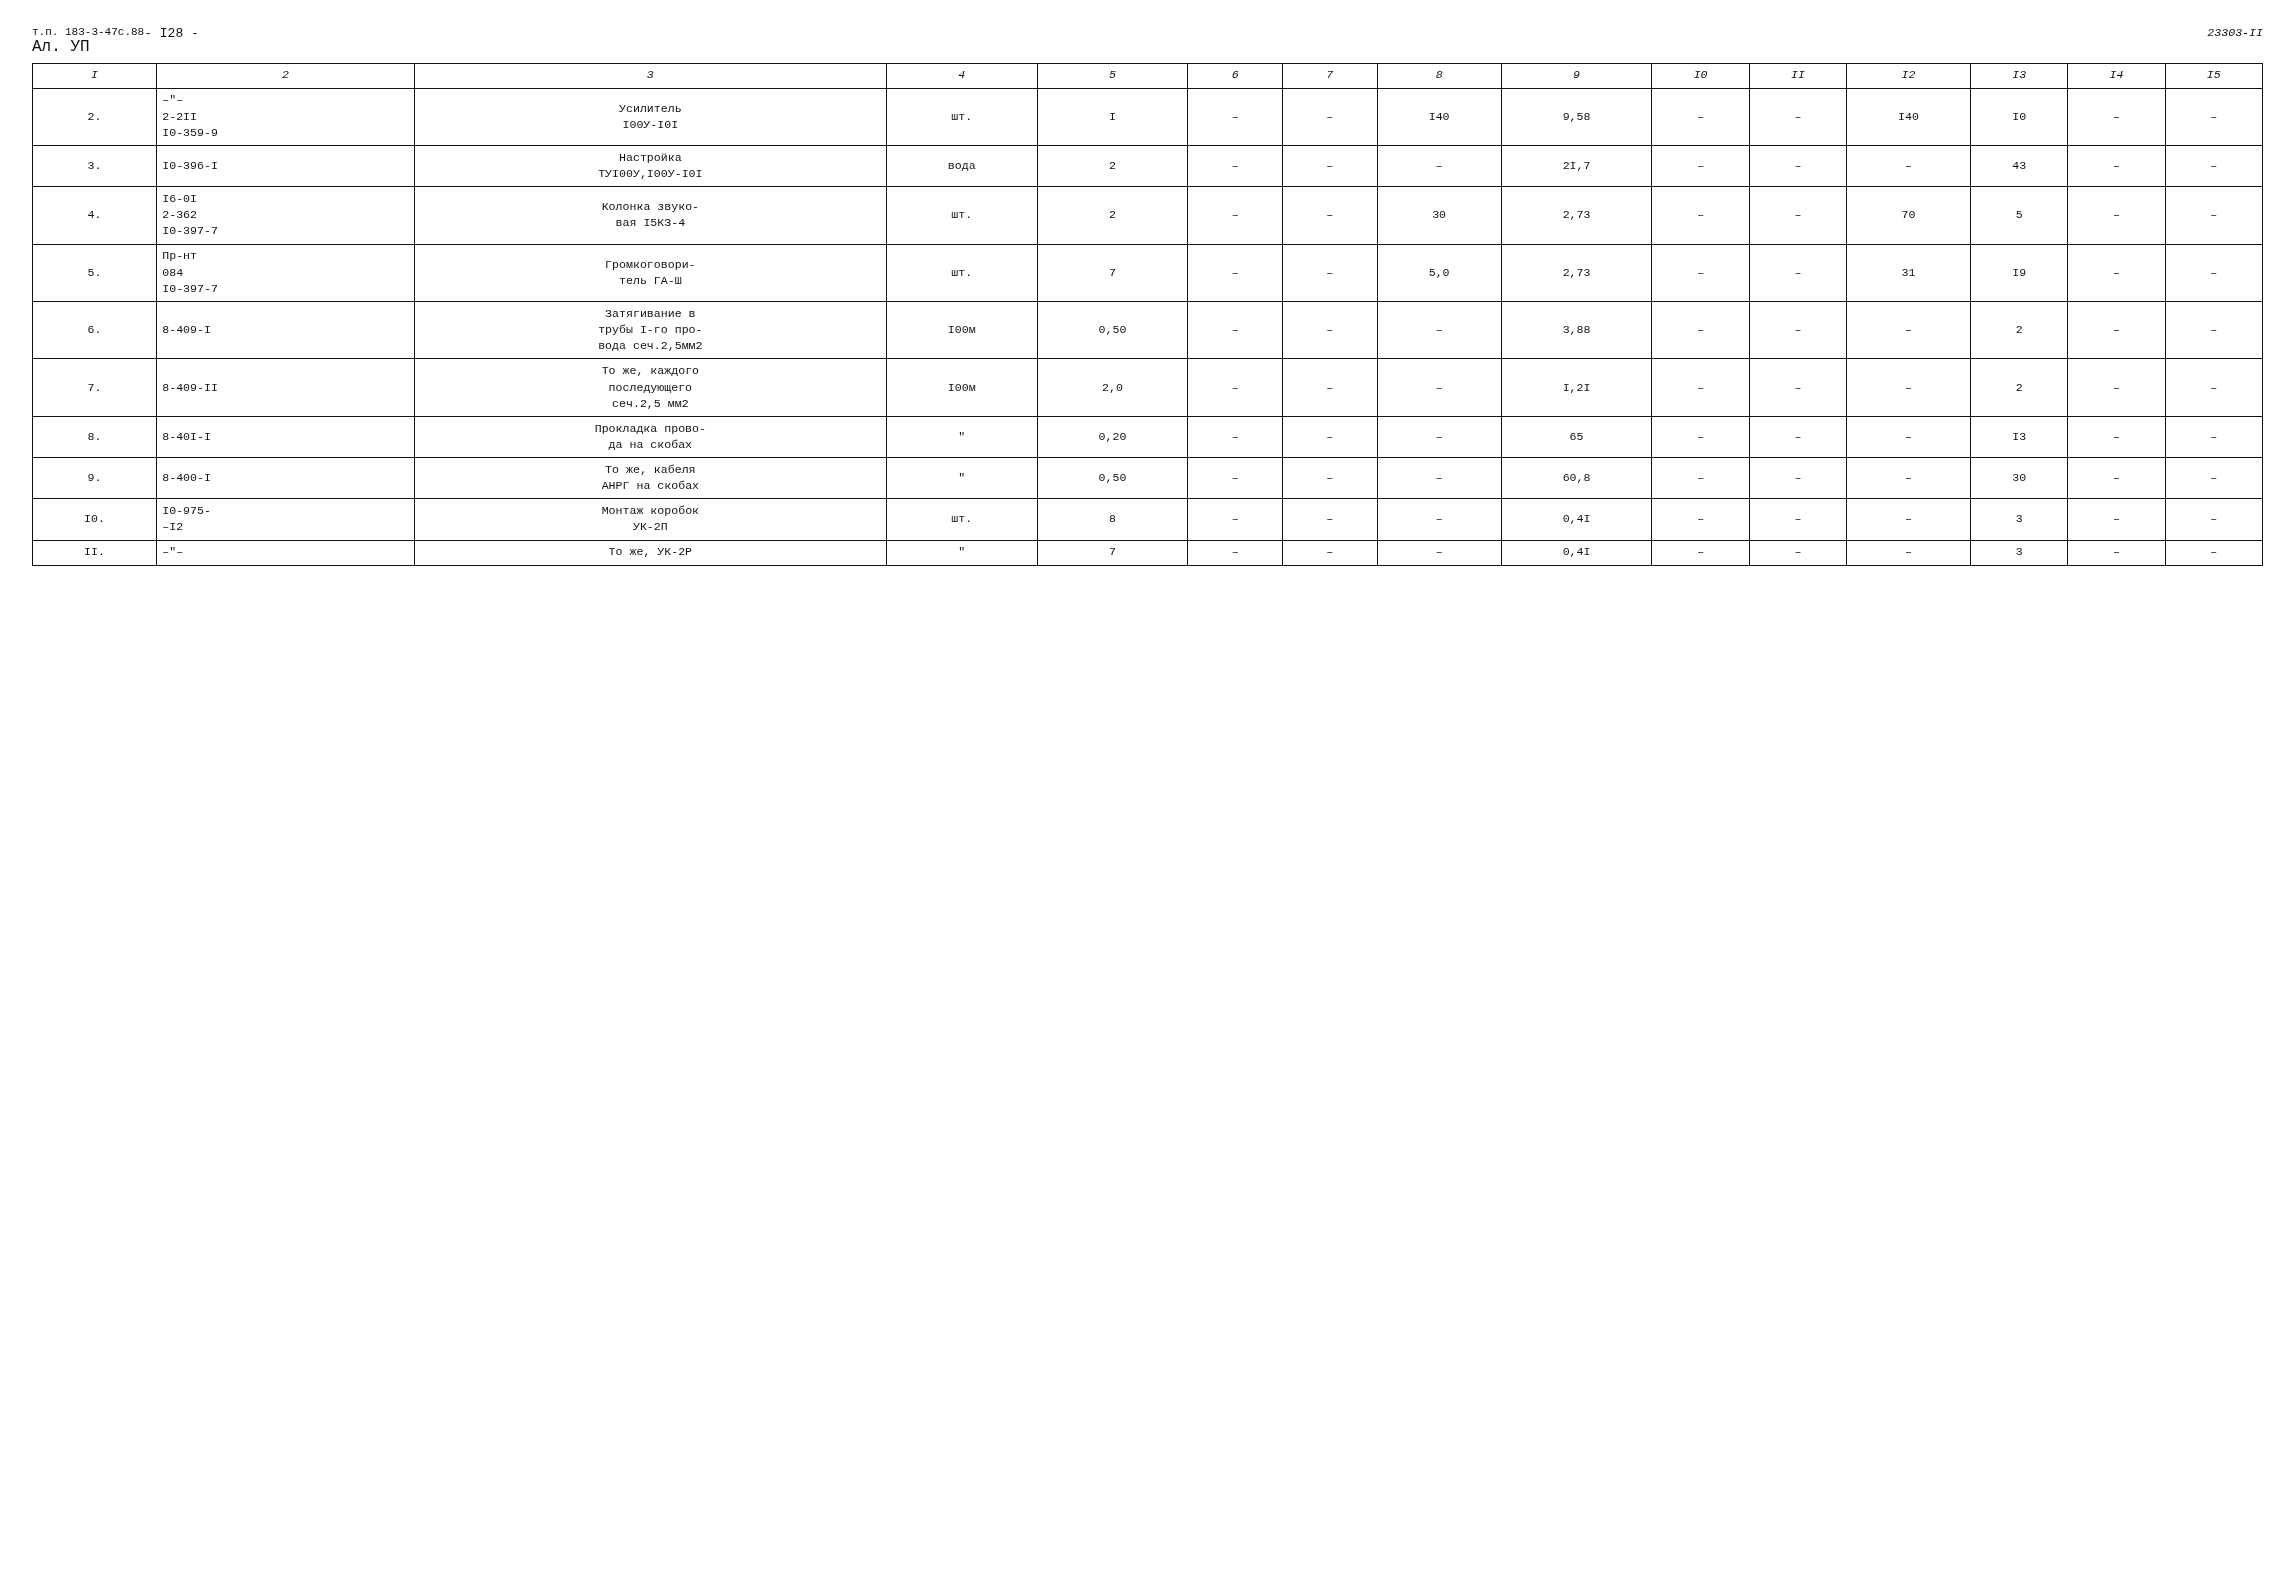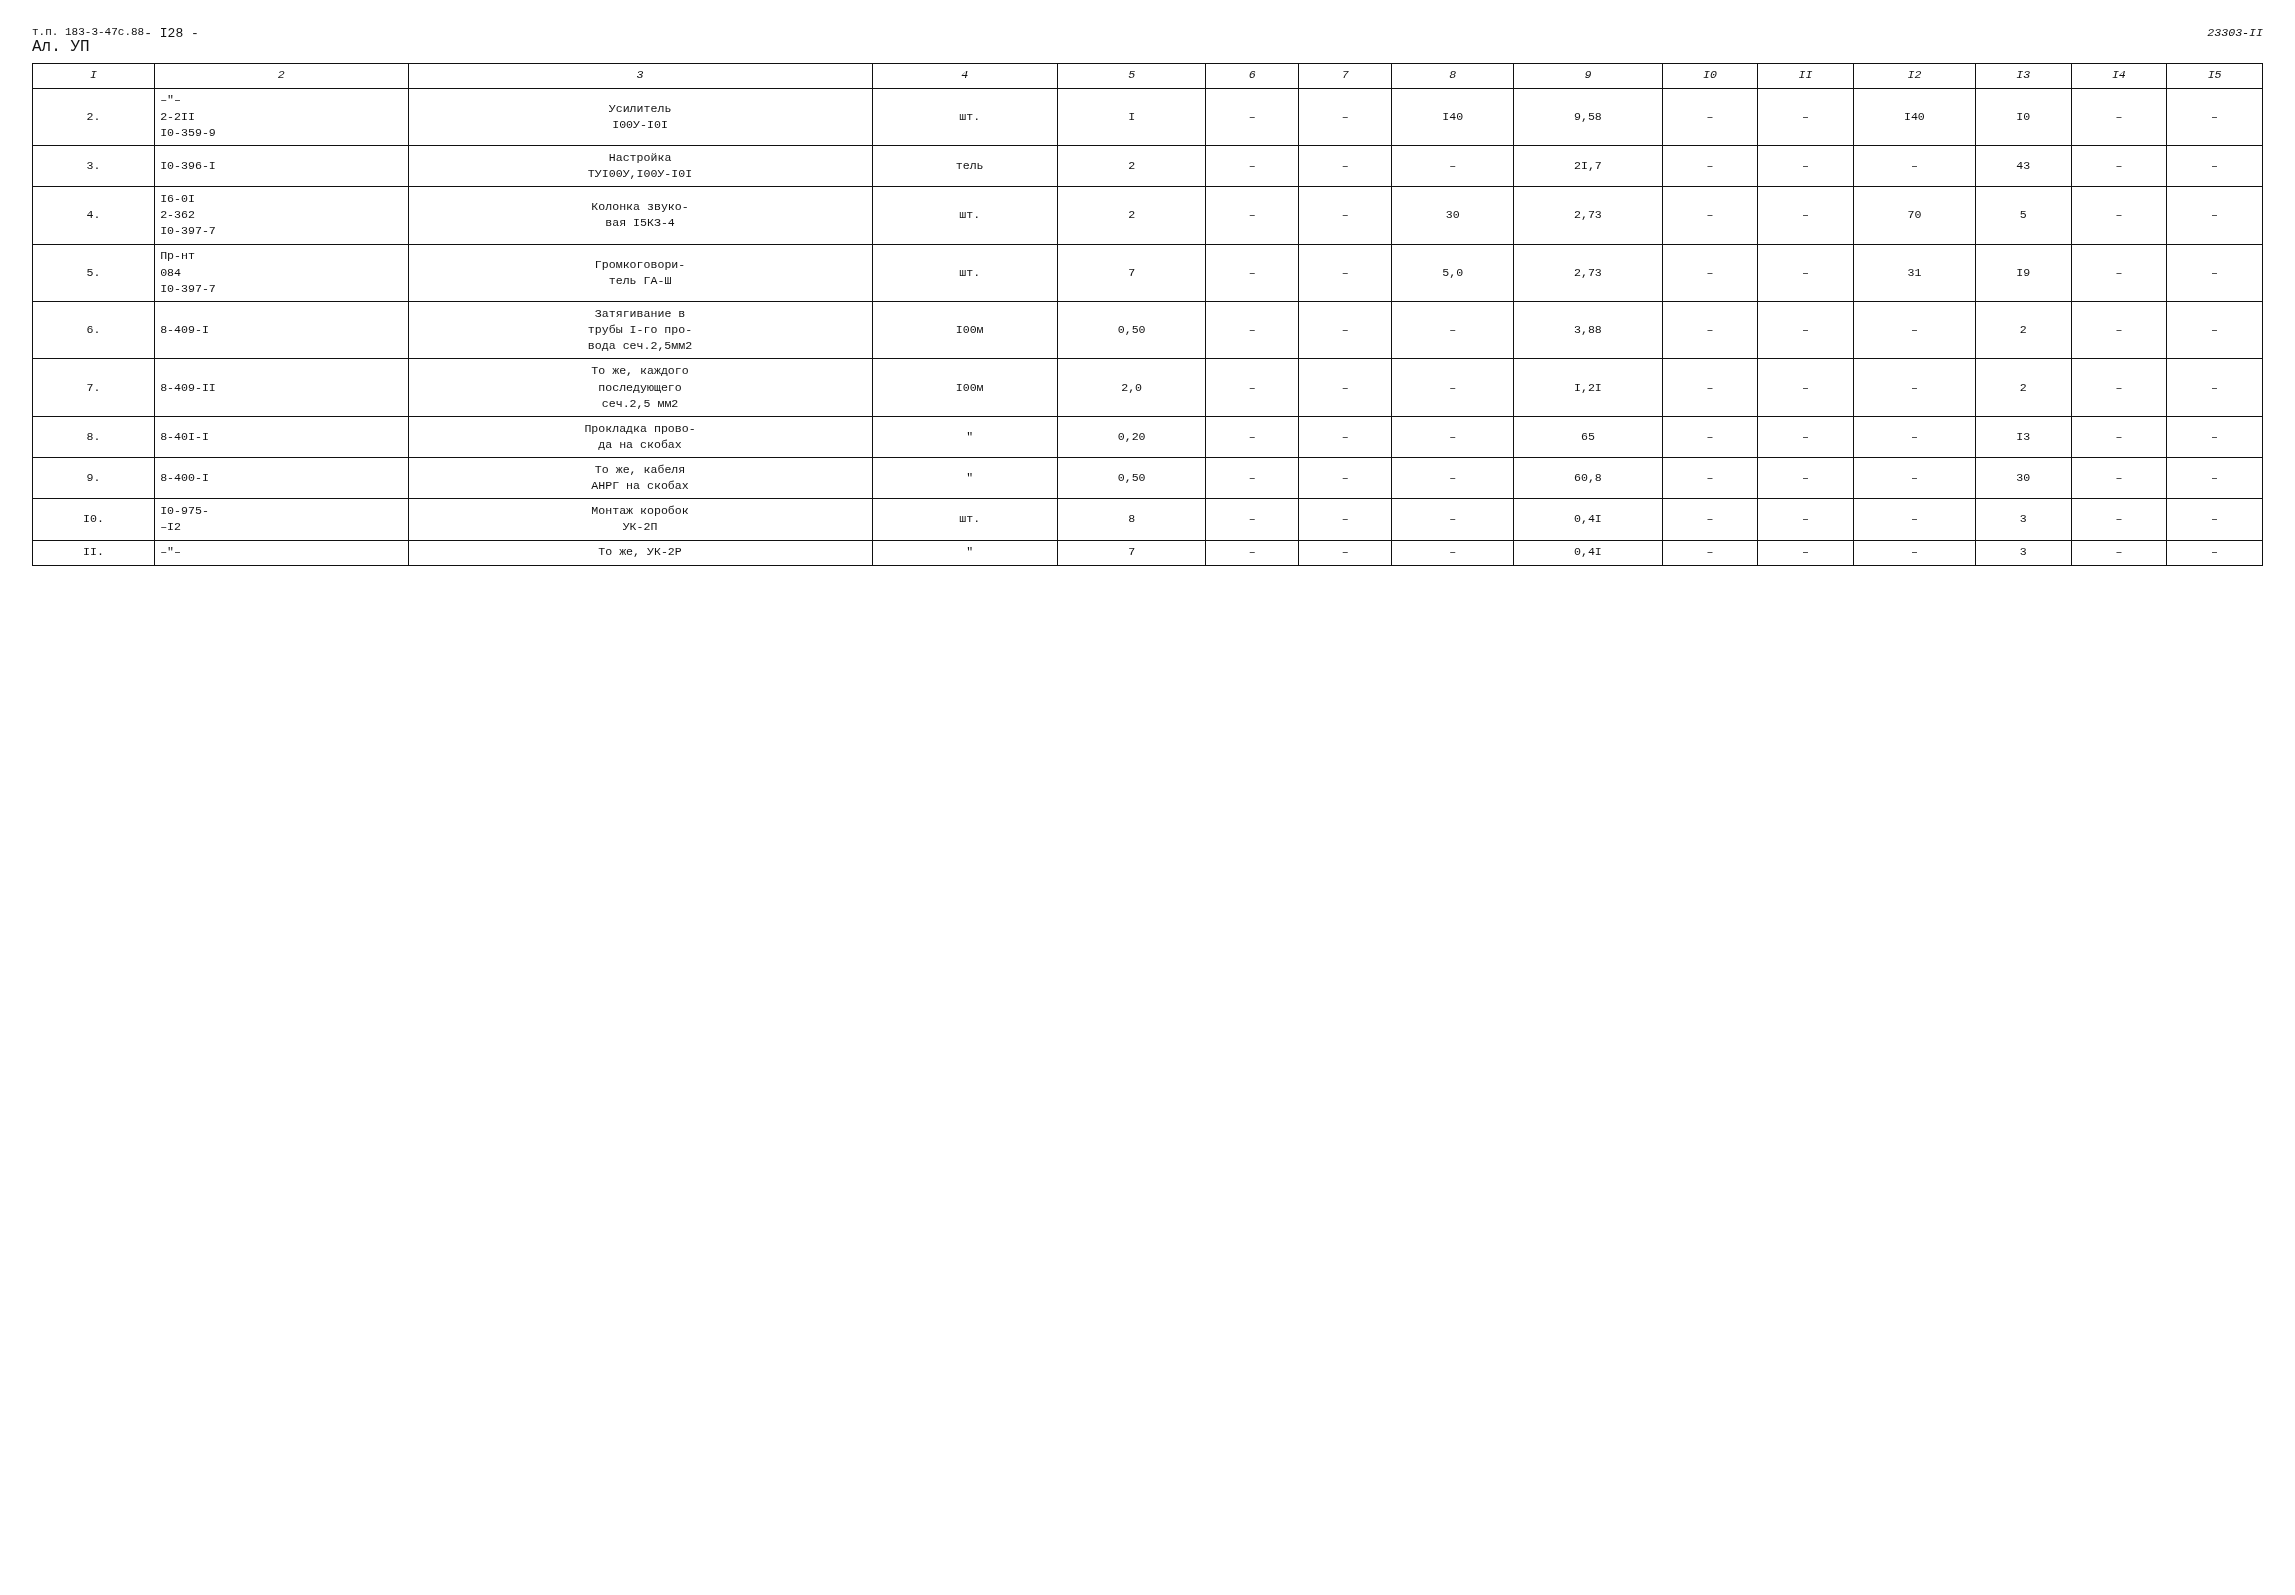--- a/index.html
+++ b/index.html
@@ -67,21 +67,20 @@
       text-align: left;
     }
 
     td.col-name {
       min-width: 103px;
       text-align: center;
     }
 
     td.col-unit {
       min-width: 36px;
-      padding-left: 15px;
     }
 
     td.small-col {
       min-width: 24.6px;
     }
 
     .top-header-container {
       display: flex;
       justify-content: space-between;
       align-items: flex-start;
@@ -143,21 +142,21 @@
         <td class="small-col">–</td>
         <td class="small-col">I40</td>
         <td class="small-col">I0</td>
         <td class="small-col">–</td>
         <td class="small-col">–</td>
       </tr>
       <tr>
         <td class="col-num">3.</td>
         <td class="col-code left-align">I0-396-I</td>
         <td class="col-name left-align">Настройка<br>ТУI00У,I00У-I0I</td>
-        <td class="col-unit">тель</td>
+        <td class="col-unit">вода</td>
         <td class="small-col">2</td>
         <td class="small-col">–</td>
         <td class="small-col">–</td>
         <td class="small-col">–</td>
         <td class="small-col">2I,7</td>
         <td class="small-col">–</td>
         <td class="small-col">–</td>
         <td class="small-col">–</td>
         <td class="small-col">43</td>
         <td class="small-col">–</td>

